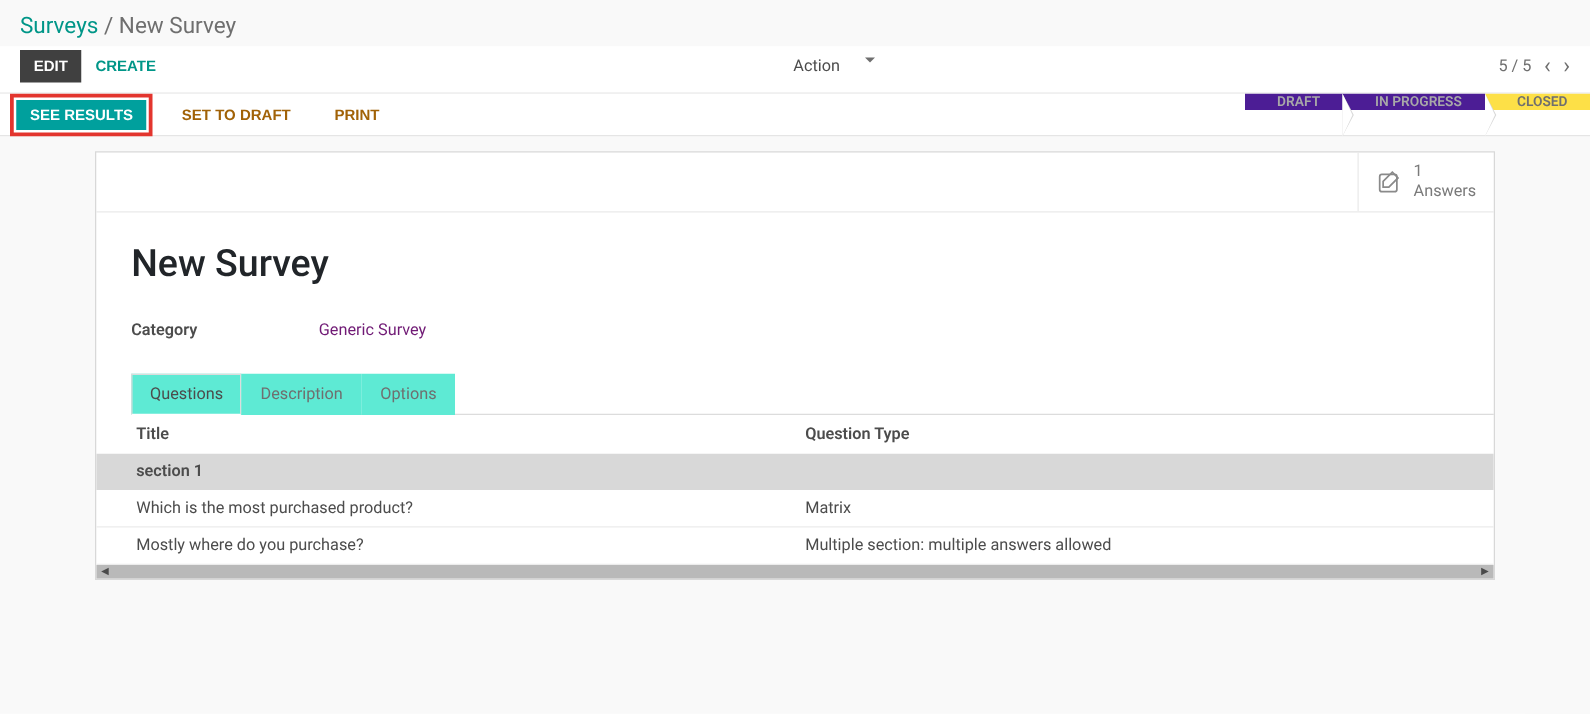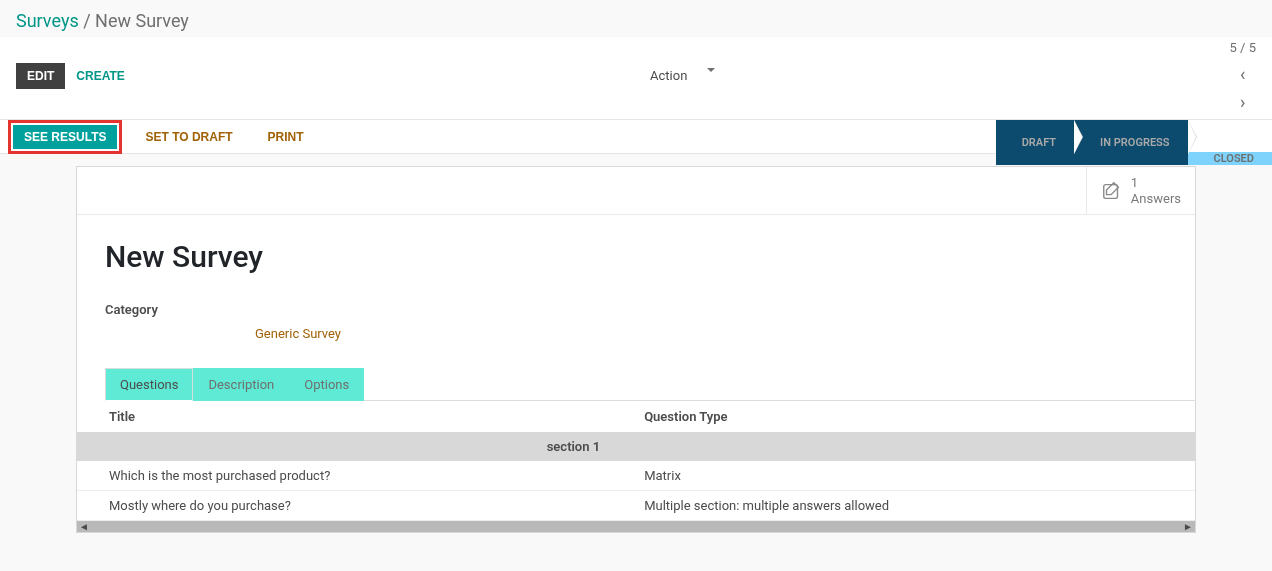--- a/index.html
+++ b/index.html
@@ -58,21 +58,20 @@
     width: 0; height: 0;
     border-left: 4px solid transparent;
     border-right: 4px solid transparent;
     border-top: 4px solid #6f6f6f;
   }
   .pager {
     display: flex;
     align-items: center;
     gap: 10px;
     color: #6f6f6f;
-    flex-direction: column;
   }
   .pager-arrow {
     color: #6f6f6f;
     cursor: pointer;
     font-size: 18px;
     line-height: 1;
     user-select: none;
   }
   .status-row {
     display: flex;
@@ -114,21 +113,21 @@
     align-items: stretch;
   }
   .stage {
     position: relative;
     display: flex;
     align-items: center;
     padding: 0 18px 0 26px;
     color: #a8a8a8;
     font-weight: 600;
     font-size: 11px;
-    background: #0c4a6e;
+    background: #4c1d95;
   }
   .stage::after {
     content: "";
     position: absolute;
     right: -8px;
     top: 0;
     width: 0; height: 0;
     border-top: 17px solid transparent;
     border-bottom: 17px solid transparent;
     border-left: 8px solid #fff;
@@ -139,23 +138,22 @@
     position: absolute;
     right: -9px;
     top: 0;
     width: 0; height: 0;
     border-top: 17px solid transparent;
     border-bottom: 17px solid transparent;
     border-left: 9px solid #d8d8d8;
     z-index: 1;
   }
   .stage.active {
-    background: #7dd3fc;
-    color: #6f6f6f;
-    margin-top: 32px;
+    background: #fde047;
+    color: #6f6f6f;
   }
   .stage.active::after { border-left-color: #e2e2e0; }
   .stage:last-child::after, .stage:last-child::before { display: none; }
 
   .sheet {
     margin: 12px 76px 0 76px;
     background: #fff;
     border: 1px solid #d8d8d8;
   }
   .stat-row {
@@ -177,21 +175,21 @@
   .stat-num { font-weight: 400; color: #7a7a7a; }
   .sheet-body { padding: 24px 28px 0 28px; }
   .title {
     font-size: 30px;
     color: #212529;
     font-weight: 500;
     margin-bottom: 28px;
   }
   .field-row { display: flex; margin-bottom: 26px; }
   .field-label { width: 150px; font-weight: 600; color: #4c4c4c; }
-  .field-value { color: #a16207; margin-top: 24px; }
+  .field-value { color: #701a75; }
 
   .tabs {
     display: flex;
     border-bottom: 1px solid #dcdcdc;
     margin-left: 28px;
   }
   .tab {
     padding: 8px 14px;
     border: 1px solid transparent;
     border-bottom: none;
@@ -216,21 +214,20 @@
     font-size: 13px;
   }
   table.questions td {
     padding: 7px 12px 7px 32px;
     color: #4c4c4c;
     font-size: 13px;
   }
   tr.section td {
     background: #d8d8d8;
     font-weight: 600;
-    text-align: right;
   }
   tr.question { border-bottom: 1px solid #ececec; }
   .hscroll {
     height: 11px;
     background: #b9b9b9;
     margin: 0;
     position: relative;
   }
   .hscroll::before, .hscroll::after {
     position: absolute;

